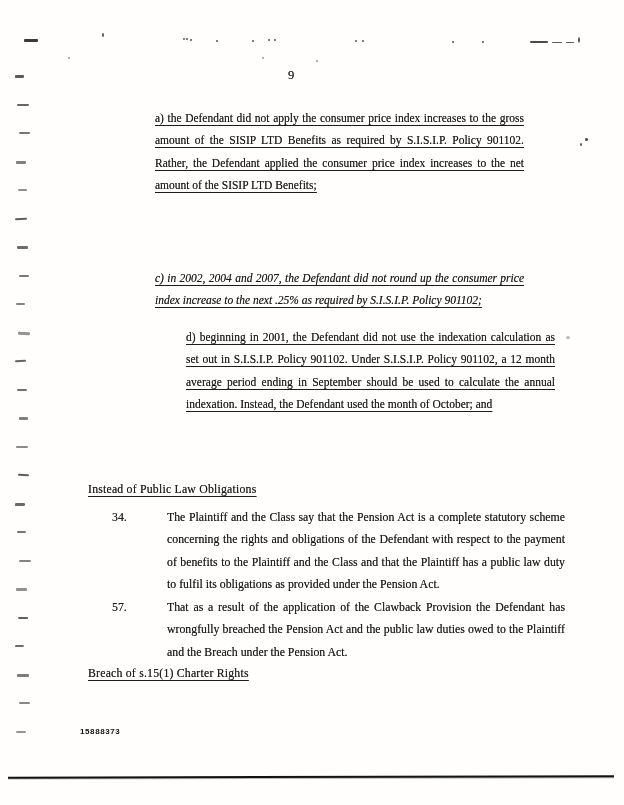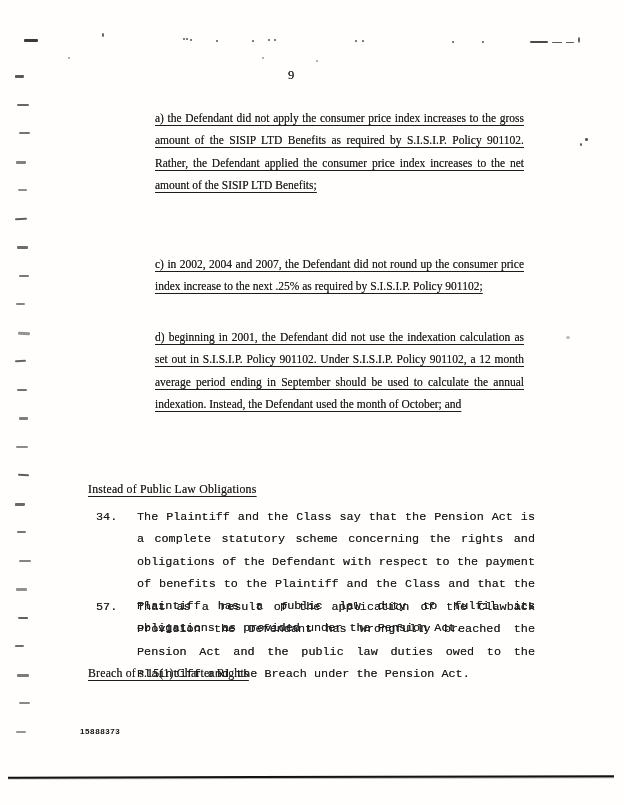--- a/index.html
+++ b/index.html
@@ -31,51 +31,50 @@
     width: 369px;
     font-size: 11.5px;
     line-height: 22.4px;
     text-align: justify;
     text-decoration: underline;
     text-decoration-thickness: 1px;
     text-underline-offset: 3px;
   }
   .sub-a { top: 84px; margin-top: 23px; }
   .sub-b { top: 176px; }
-  .sub-c { top: 253px; }
-  .sub-d { top: 326px; }
+  .sub-c { top: 267px; font-style: italic; }
+  .sub-d { top: 326px; margin-left: 31px; }
   .sub-e { top: 413px; }
   .heading {
     position: absolute;
     left: 88px;
     font-size: 11.8px;
     letter-spacing: 0.2px;
     text-decoration: underline;
     text-decoration-thickness: 1px;
     text-underline-offset: 2.5px;
   }
   .heading-public-law { top: 482px; }
   .heading-charter { top: 666px; }
   .numpara {
     position: absolute;
-    left: 96px;
+    left: 112px;
     width: 447px;
     font-size: 11.8px;
     line-height: 22.3px;
-    font-family: Liberation Mono, monospace;
   }
   .numpara-34 { top: 506px; }
   .numpara-35 { top: 596px; }
   .numpara .num {
     position: absolute;
     left: 0;
     top: 0;
   }
   .numpara .body {
-    margin-left: 41px;
+    margin-left: 55px;
     width: 398px;
     text-align: justify;
   }
   .doc-footer-id {
     position: absolute;
     top: 727px;
     left: 80px;
     font-family: "Liberation Sans", "DejaVu Sans", sans-serif;
     font-size: 8px;
     font-weight: bold;

